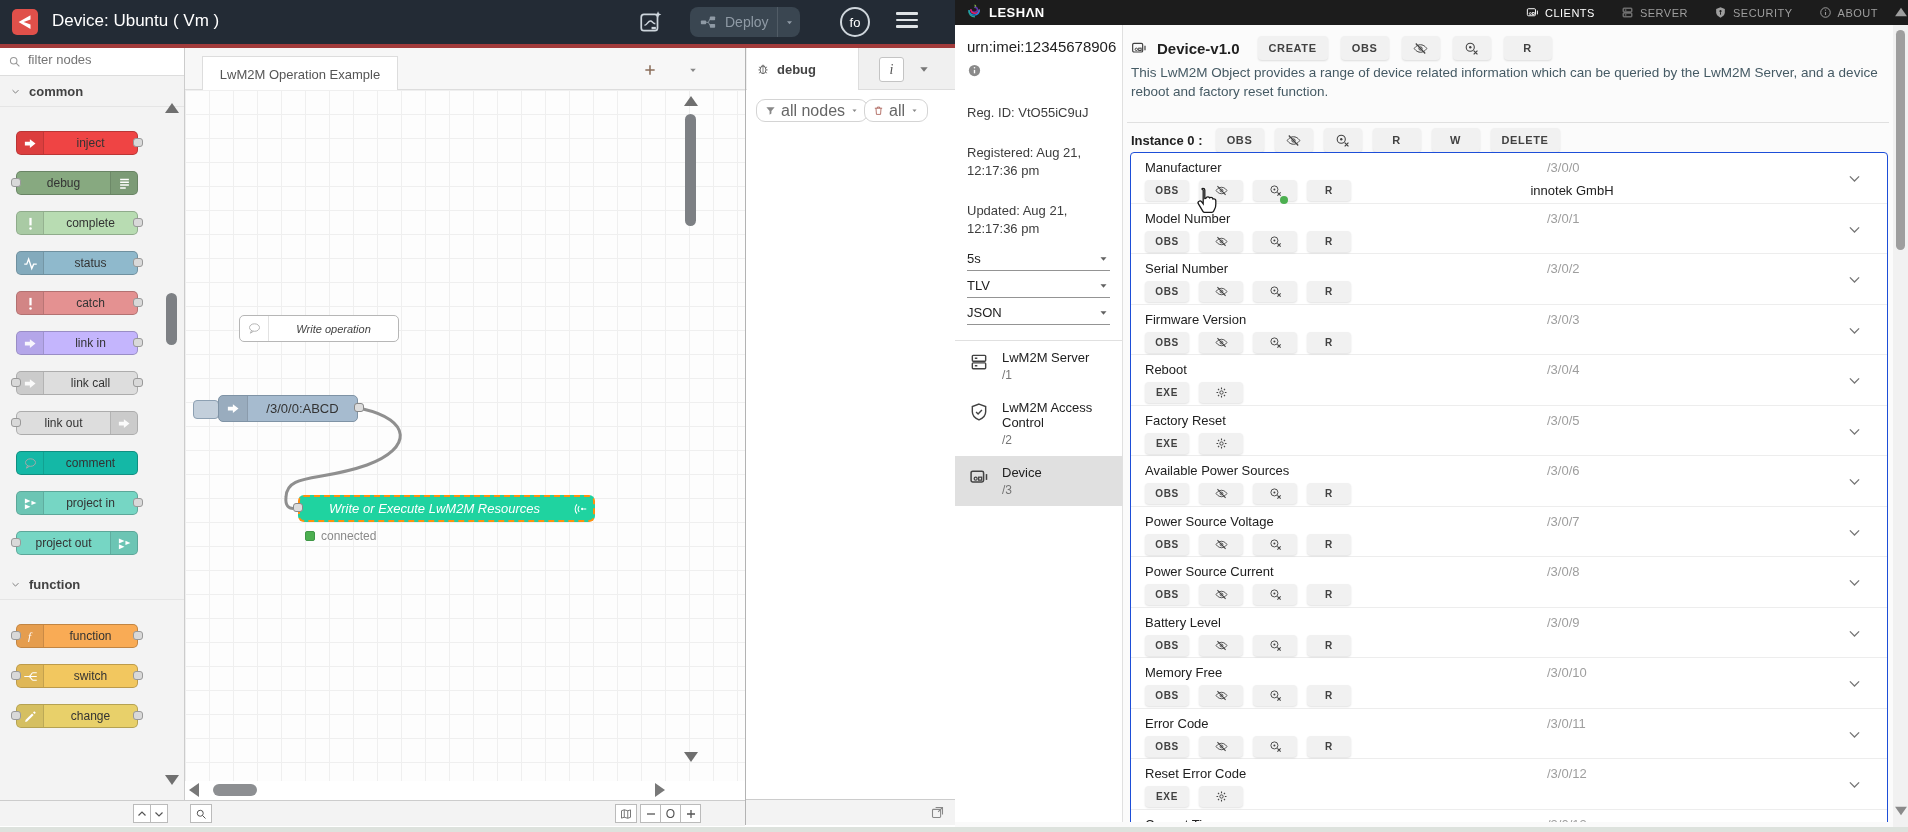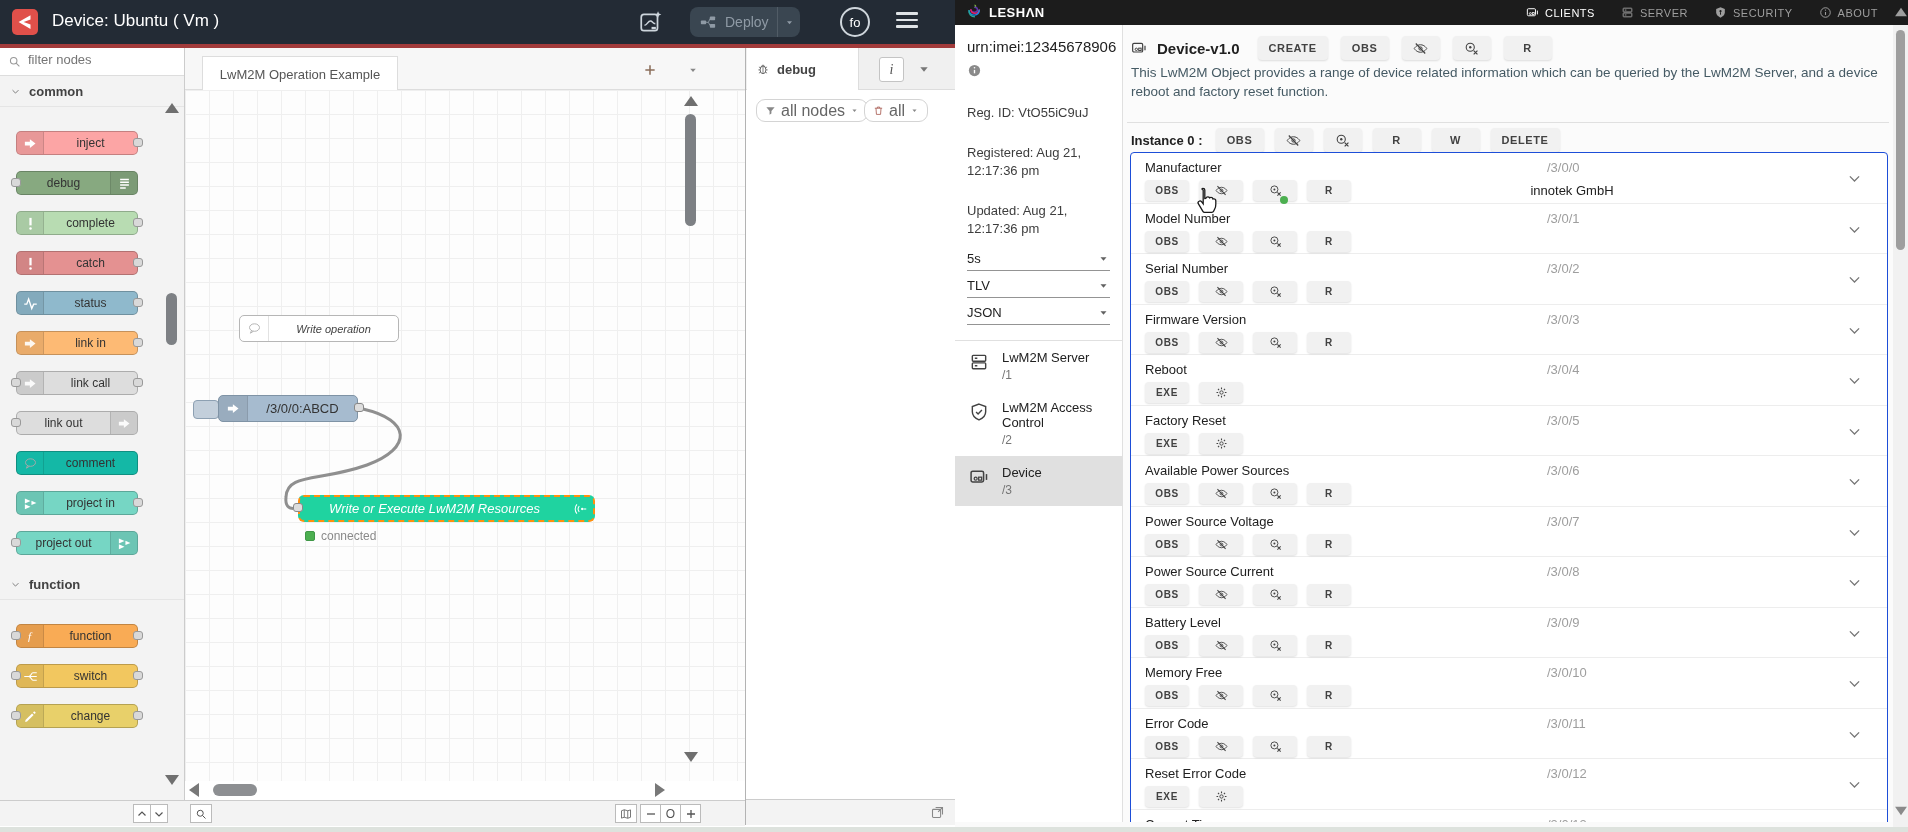--- a/index.html
+++ b/index.html
@@ -223,21 +223,21 @@
           <div class="pal-header">
             <span class="ico ">
               <svg viewBox="0 0 24 24">
                 <path d="M5.5 9l6.5 6.5L18.5 9" fill="none" stroke="currentColor" stroke-width="1.8"></path>
               </svg>
             </span>
             <span>common</span>
           </div>
           <div class="pal-list">
             <div class="pal-slot">
-              <div class="pal-node" style="background: #fca5a5; justify-content: flex-end;">
+              <div class="pal-node" style="background: #ef4444; justify-content: flex-end;">
                 <div class="pal-ico left">
                   <span class="ico" style="width:15px;height:15px;">
                     <svg viewBox="0 0 24 24">
                       <path d="M3 9h8V5l9 7-9 7v-4H3z" fill="currentColor"></path>
                     </svg>
                   </span>
                 </div>
                 <div class="pal-lbl">inject</div>
                 <span class="pport r"></span>
               </div>
@@ -263,48 +263,48 @@
                       <path d="M12 3v12" stroke="currentColor" stroke-width="3.6"></path>
                       <circle cx="12" cy="20" r="2" fill="currentColor"></circle>
                     </svg>
                   </span>
                 </div>
                 <div class="pal-lbl">complete</div>
                 <span class="pport r"></span>
               </div>
             </div>
             <div class="pal-slot">
+              <div class="pal-node" style="background: rgb(143, 185, 204);">
+                <div class="pal-ico left">
+                  <span class="ico" style="width:15px;height:15px;">
+                    <svg viewBox="0 0 24 24">
+                      <path d="M2 13h4l3-8 5 15 3-7h5" fill="none" stroke="currentColor" stroke-width="2.2"></path>
+                    </svg>
+                  </span>
+                </div>
+                <div class="pal-lbl">status</div>
+                <span class="pport r"></span>
+              </div>
+            </div>
+            <div class="pal-slot">
               <div class="pal-node" style="background: rgb(228, 145, 145);">
                 <div class="pal-ico left">
                   <span class="ico" style="width:15px;height:15px;">
                     <svg viewBox="0 0 24 24">
                       <path d="M12 3v12" stroke="currentColor" stroke-width="3.6"></path>
                       <circle cx="12" cy="20" r="2" fill="currentColor"></circle>
                     </svg>
                   </span>
                 </div>
                 <div class="pal-lbl">catch</div>
                 <span class="pport r"></span>
               </div>
             </div>
             <div class="pal-slot">
-              <div class="pal-node" style="background: rgb(143, 185, 204);">
-                <div class="pal-ico left">
-                  <span class="ico" style="width:15px;height:15px;">
-                    <svg viewBox="0 0 24 24">
-                      <path d="M2 13h4l3-8 5 15 3-7h5" fill="none" stroke="currentColor" stroke-width="2.2"></path>
-                    </svg>
-                  </span>
-                </div>
-                <div class="pal-lbl">status</div>
-                <span class="pport r"></span>
-              </div>
-            </div>
-            <div class="pal-slot">
-              <div class="pal-node" style="background: #fdba74;">
+              <div class="pal-node" style="background: #c4b5fd;">
                 <div class="pal-ico left">
                   <span class="ico" style="width:15px;height:15px;">
                     <svg viewBox="0 0 24 24">
                       <path d="M3 9h8V5l9 7-9 7v-4H3z" fill="currentColor" opacity=".9"></path>
                     </svg>
                   </span>
                 </div>
                 <div class="pal-lbl">link in</div>
                 <span class="pport r"></span>
               </div>

